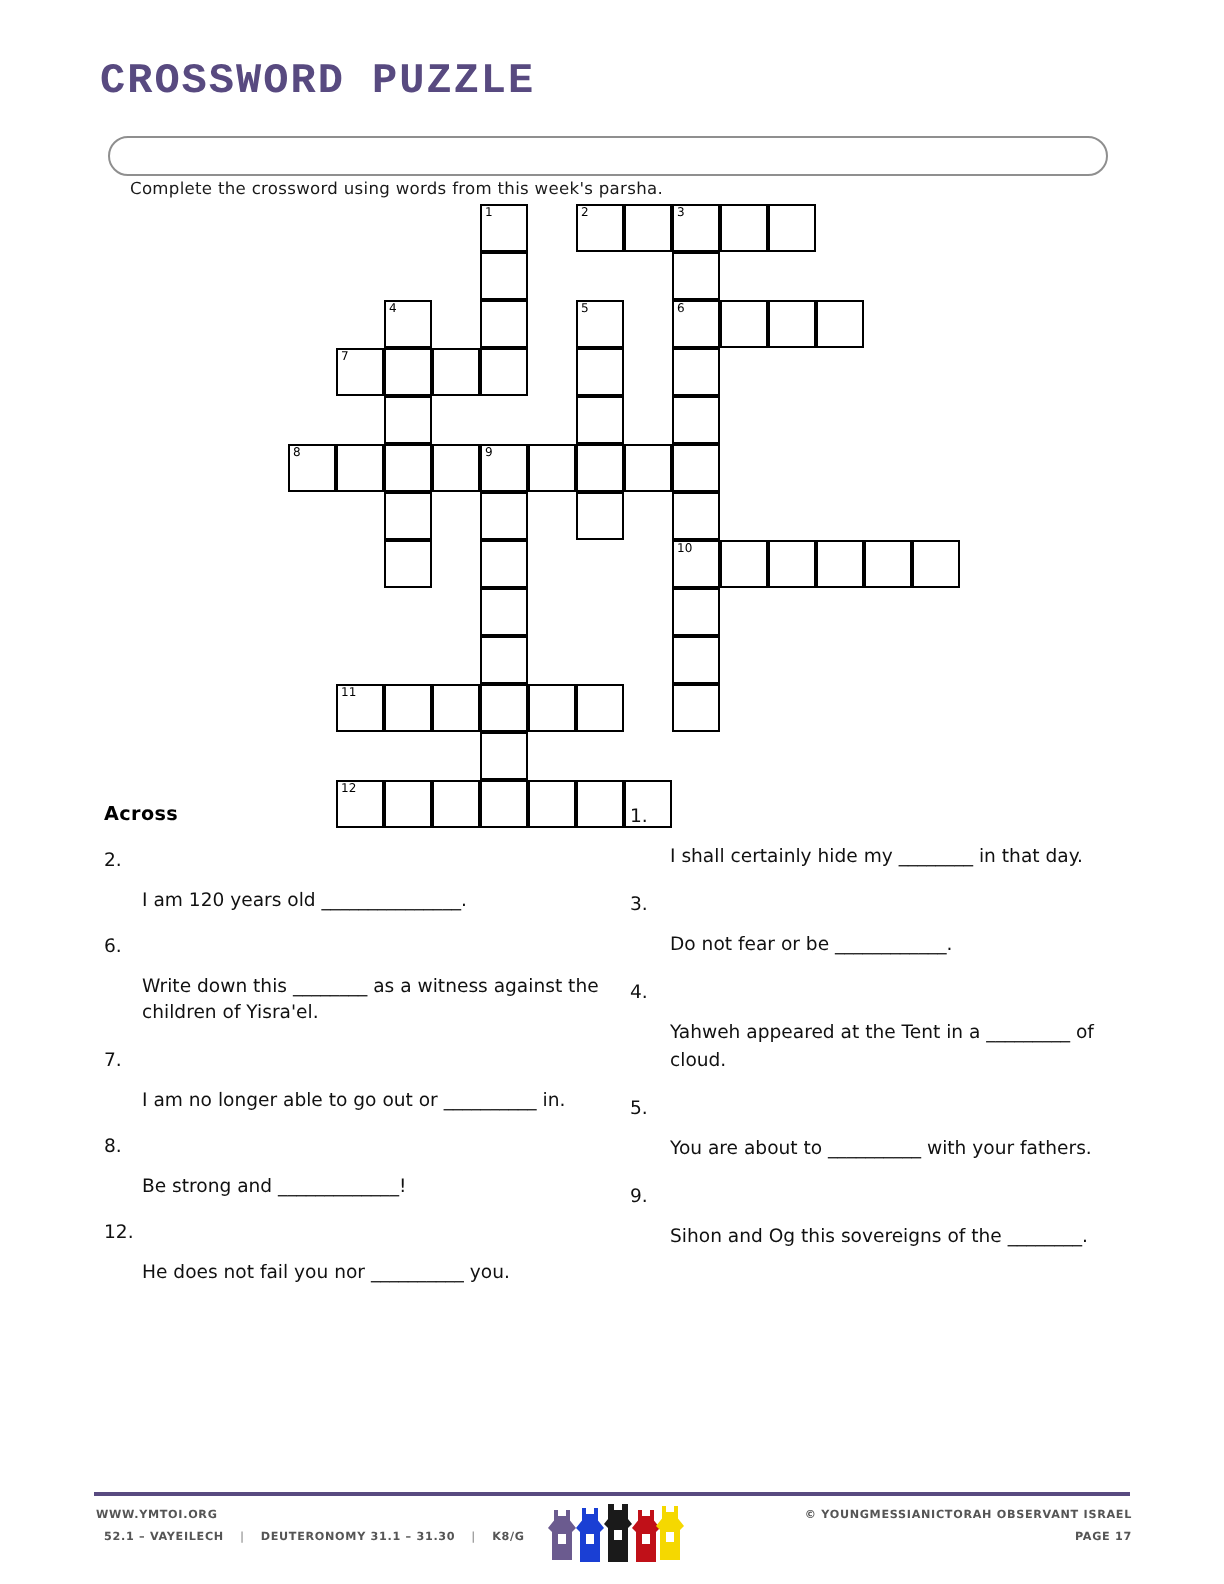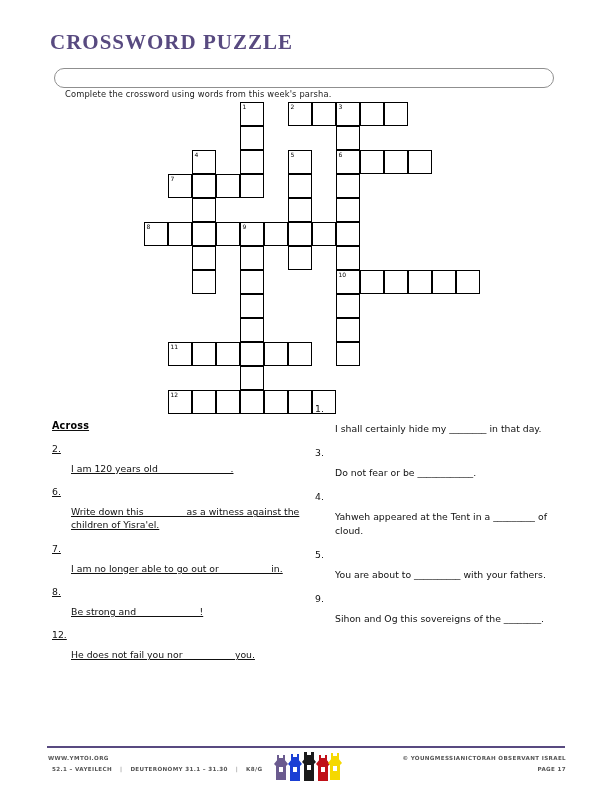--- a/index.html
+++ b/index.html
@@ -13,21 +13,21 @@
     font-family: "DejaVu Sans", sans-serif;
     position: relative;
     overflow: hidden;
   }
 
   
   #page-title {
     position: absolute;
     left: 50px;
     top: 30px;
-    font-family: Liberation Serif, serif;
+    font-family: Liberation Mono, monospace;
     font-size: 21px;
     font-weight: bold;
     letter-spacing: 1.0px;
     color: #584a80;
     text-transform: uppercase;
   }
 
   
   #instruction-box {
     position: absolute;
@@ -75,21 +75,21 @@
     font-family: "DejaVu Sans", sans-serif;
     color: #000000;
   }
 
   
   .clue-col {
     position: absolute;
     font-size: 9.3px;
     color: #111111;
   }
-  #across-col { left: 52px; top: 420px; width: 250px; text-decoration: underline; }
+  #across-col { left: 52px; top: 402px; width: 250px; }
   #down-col   { left: 315px; top: 402px; width: 240px; }
 
   .clue-head {
     font-weight: bold;
     font-size: 9.6px;
     margin-bottom: 11px;
     letter-spacing: 0.2px;
     color: #000000;
   }
   .clue-row {

